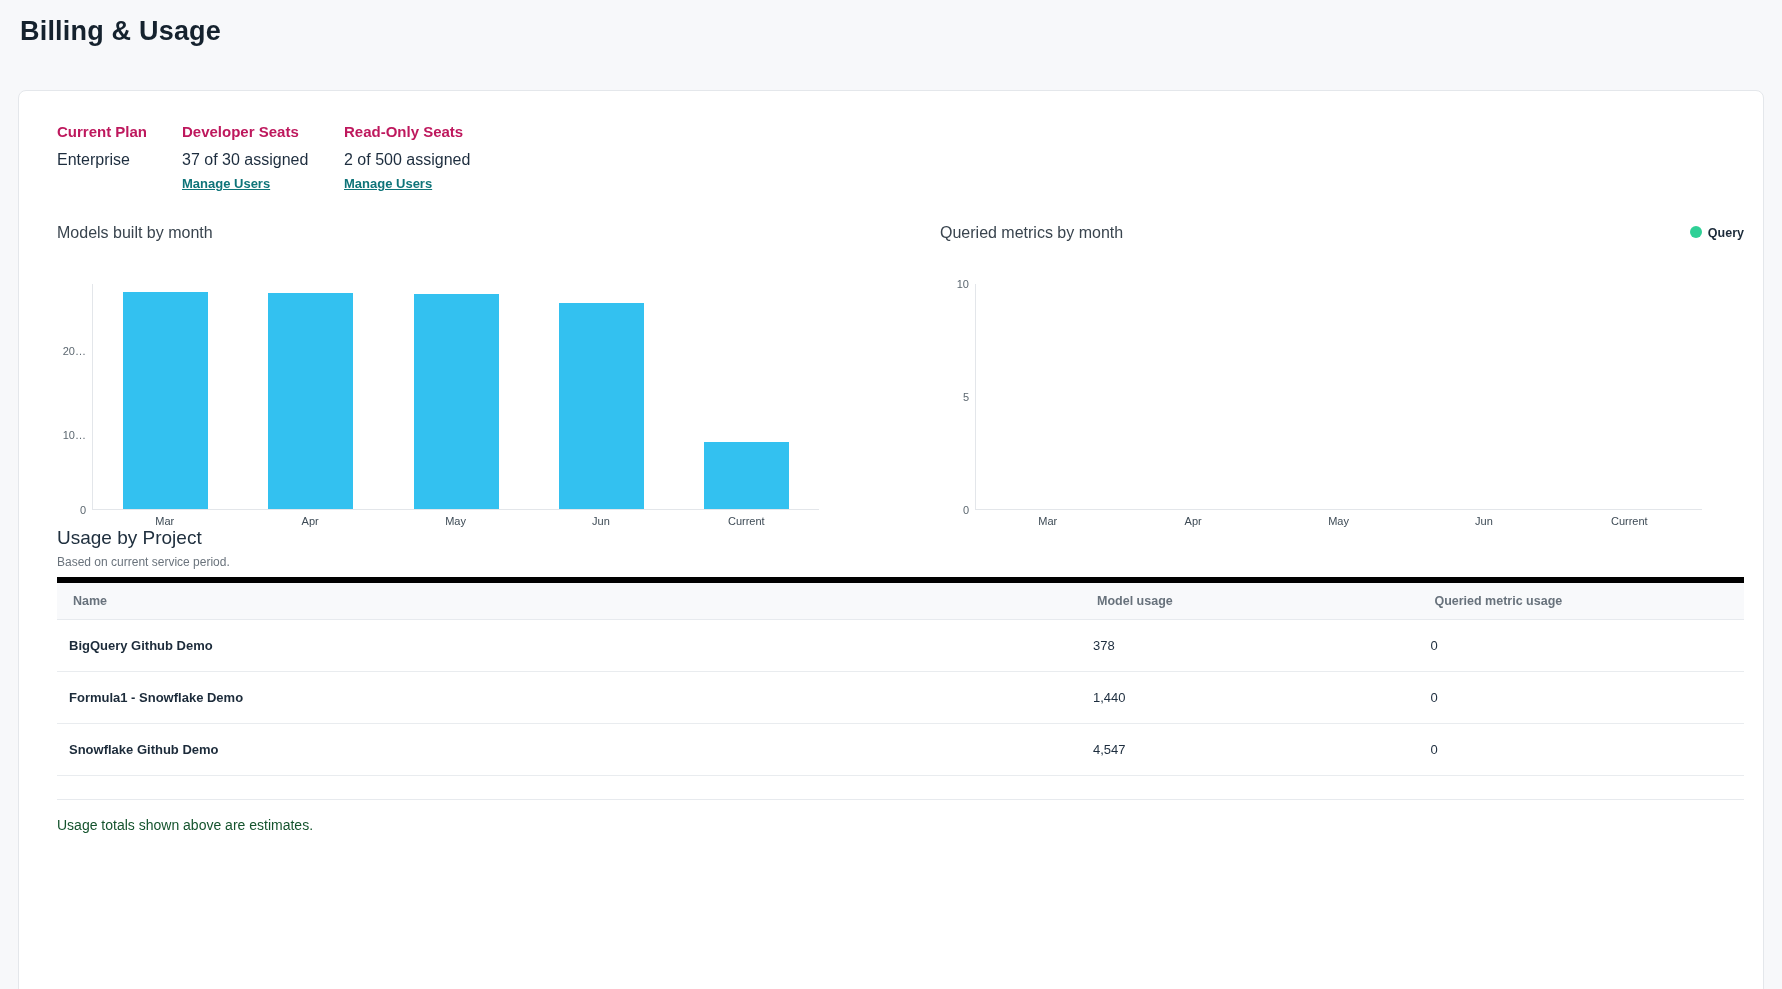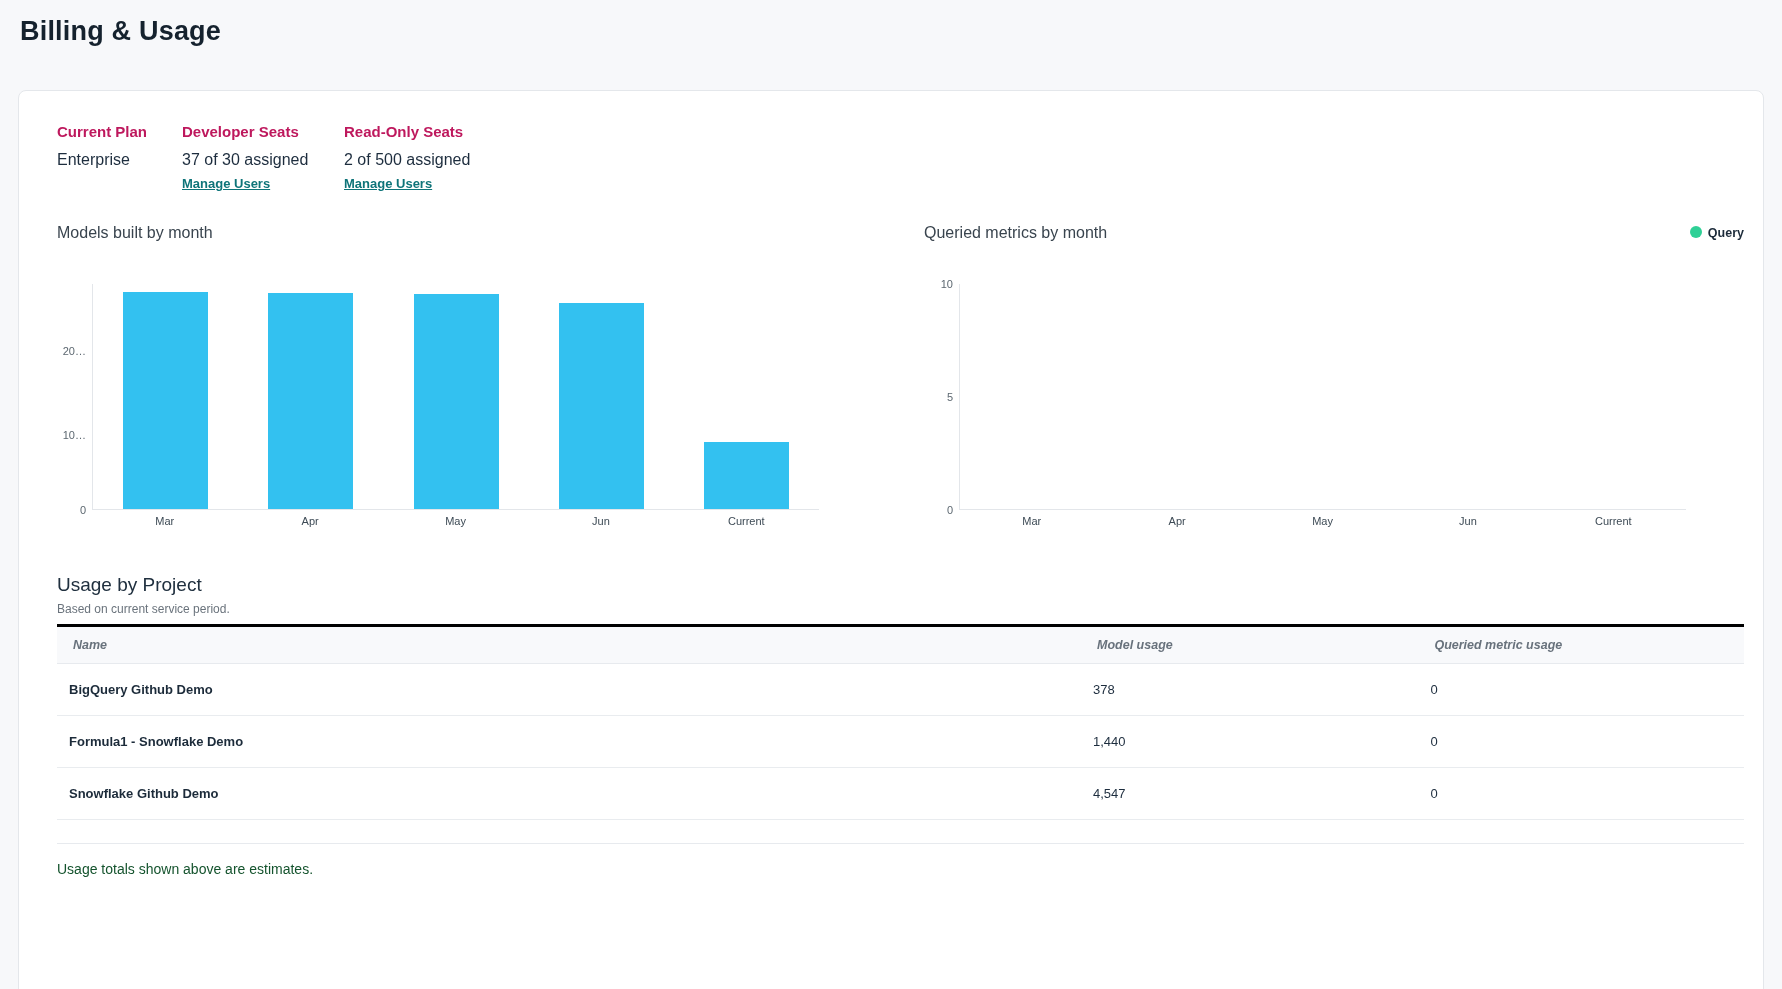--- a/index.html
+++ b/index.html
@@ -26,21 +26,21 @@
   .plan-label { font-size:15px; font-weight:700; color:#be185d; }
   .plan-value { margin-top:11px; font-size:16px; color:#1d2d3e; }
   .plan-link {
     display:inline-block; margin-top:7px; font-size:13px; font-weight:600;
     color:#0e7479; text-decoration:underline; cursor:pointer;
   }
 
   .section-title { margin-top:30px; font-size:19px; font-weight:400; color:#20303f; }
 
   
-  .charts { display:flex; margin-top:31px; }
+  .charts { display:flex; margin-top:31px;gap:16px; }
   .chart-col-left  { width:762px; }
   .chart-col-right { width:820px; margin-left:105px; }
   .chart-header { display:flex; justify-content:space-between; align-items:center; height:20px; }
   .chart-title { font-size:16px; font-weight:400; color:#39444e; }
   .legend { display:flex; align-items:flex-start; gap:6px; }
   .legend-dot { width:12px; height:12px; border-radius:50%; background:#2fd096; }
   .legend-label { font-size:12.5px; font-weight:700; color:#1c2b3a; }
 
   .plot-wrap { display:flex; margin-top:41px; }
   .ygutter { position:relative; width:35px; height:226px; }
@@ -49,26 +49,26 @@
     position:relative; width:727px; height:226px;
     border-left:1px solid #e3e6ea; border-bottom:1px solid #e3e6ea;
     display:flex; align-items:flex-end;
   }
   .slot { flex:1; height:100%; display:flex; justify-content:center; align-items:flex-end; }
   .bar { width:85px; }
   .xlabels { display:flex; width:727px; margin-left:35px; margin-top:5px; }
   .xlabels span { flex:1; text-align:center; font-size:11px; color:#3d4a55; }
 
   
-  .project-title { margin-top:47px; font-size:19px; font-weight:400; color:#20303f; }
+  .project-title { font-size:19px; font-weight:400; color:#20303f; }
   .project-sub { margin-top:6px; font-size:12px; color:#6a737c; }
   table.usage { width:100%; border-collapse:collapse; margin-top:8px; table-layout:fixed; }
   table.usage th {
     background:#f8f9fb; text-align:left; font-size:12.5px; font-weight:700; color:#68727c;
-    padding:11px 0 11px 16px; border-top:3px solid #000000; border-bottom:1px solid #e7eaee;font-style:italic;
+    padding:11px 0 11px 16px; border-top:6px solid #000000; border-bottom:1px solid #e7eaee;
   }
   table.usage td {
     font-size:13px; color:#1d2d3e; padding:18px 0 18px 12px;
     border-bottom:1px solid #e9ecef;
   }
   table.usage td.name { font-weight:700; color:#1c2b3a; }
   .col-name { width:60.7%; } .col-model { width:20%; } .col-metric { width:19.3%; }
 
   .card hr.split { border:none; border-top:1px solid #e7eaee; margin-top:23px; }
   .footer-note { margin-top:17px; font-size:14px; color:#14532d; }

